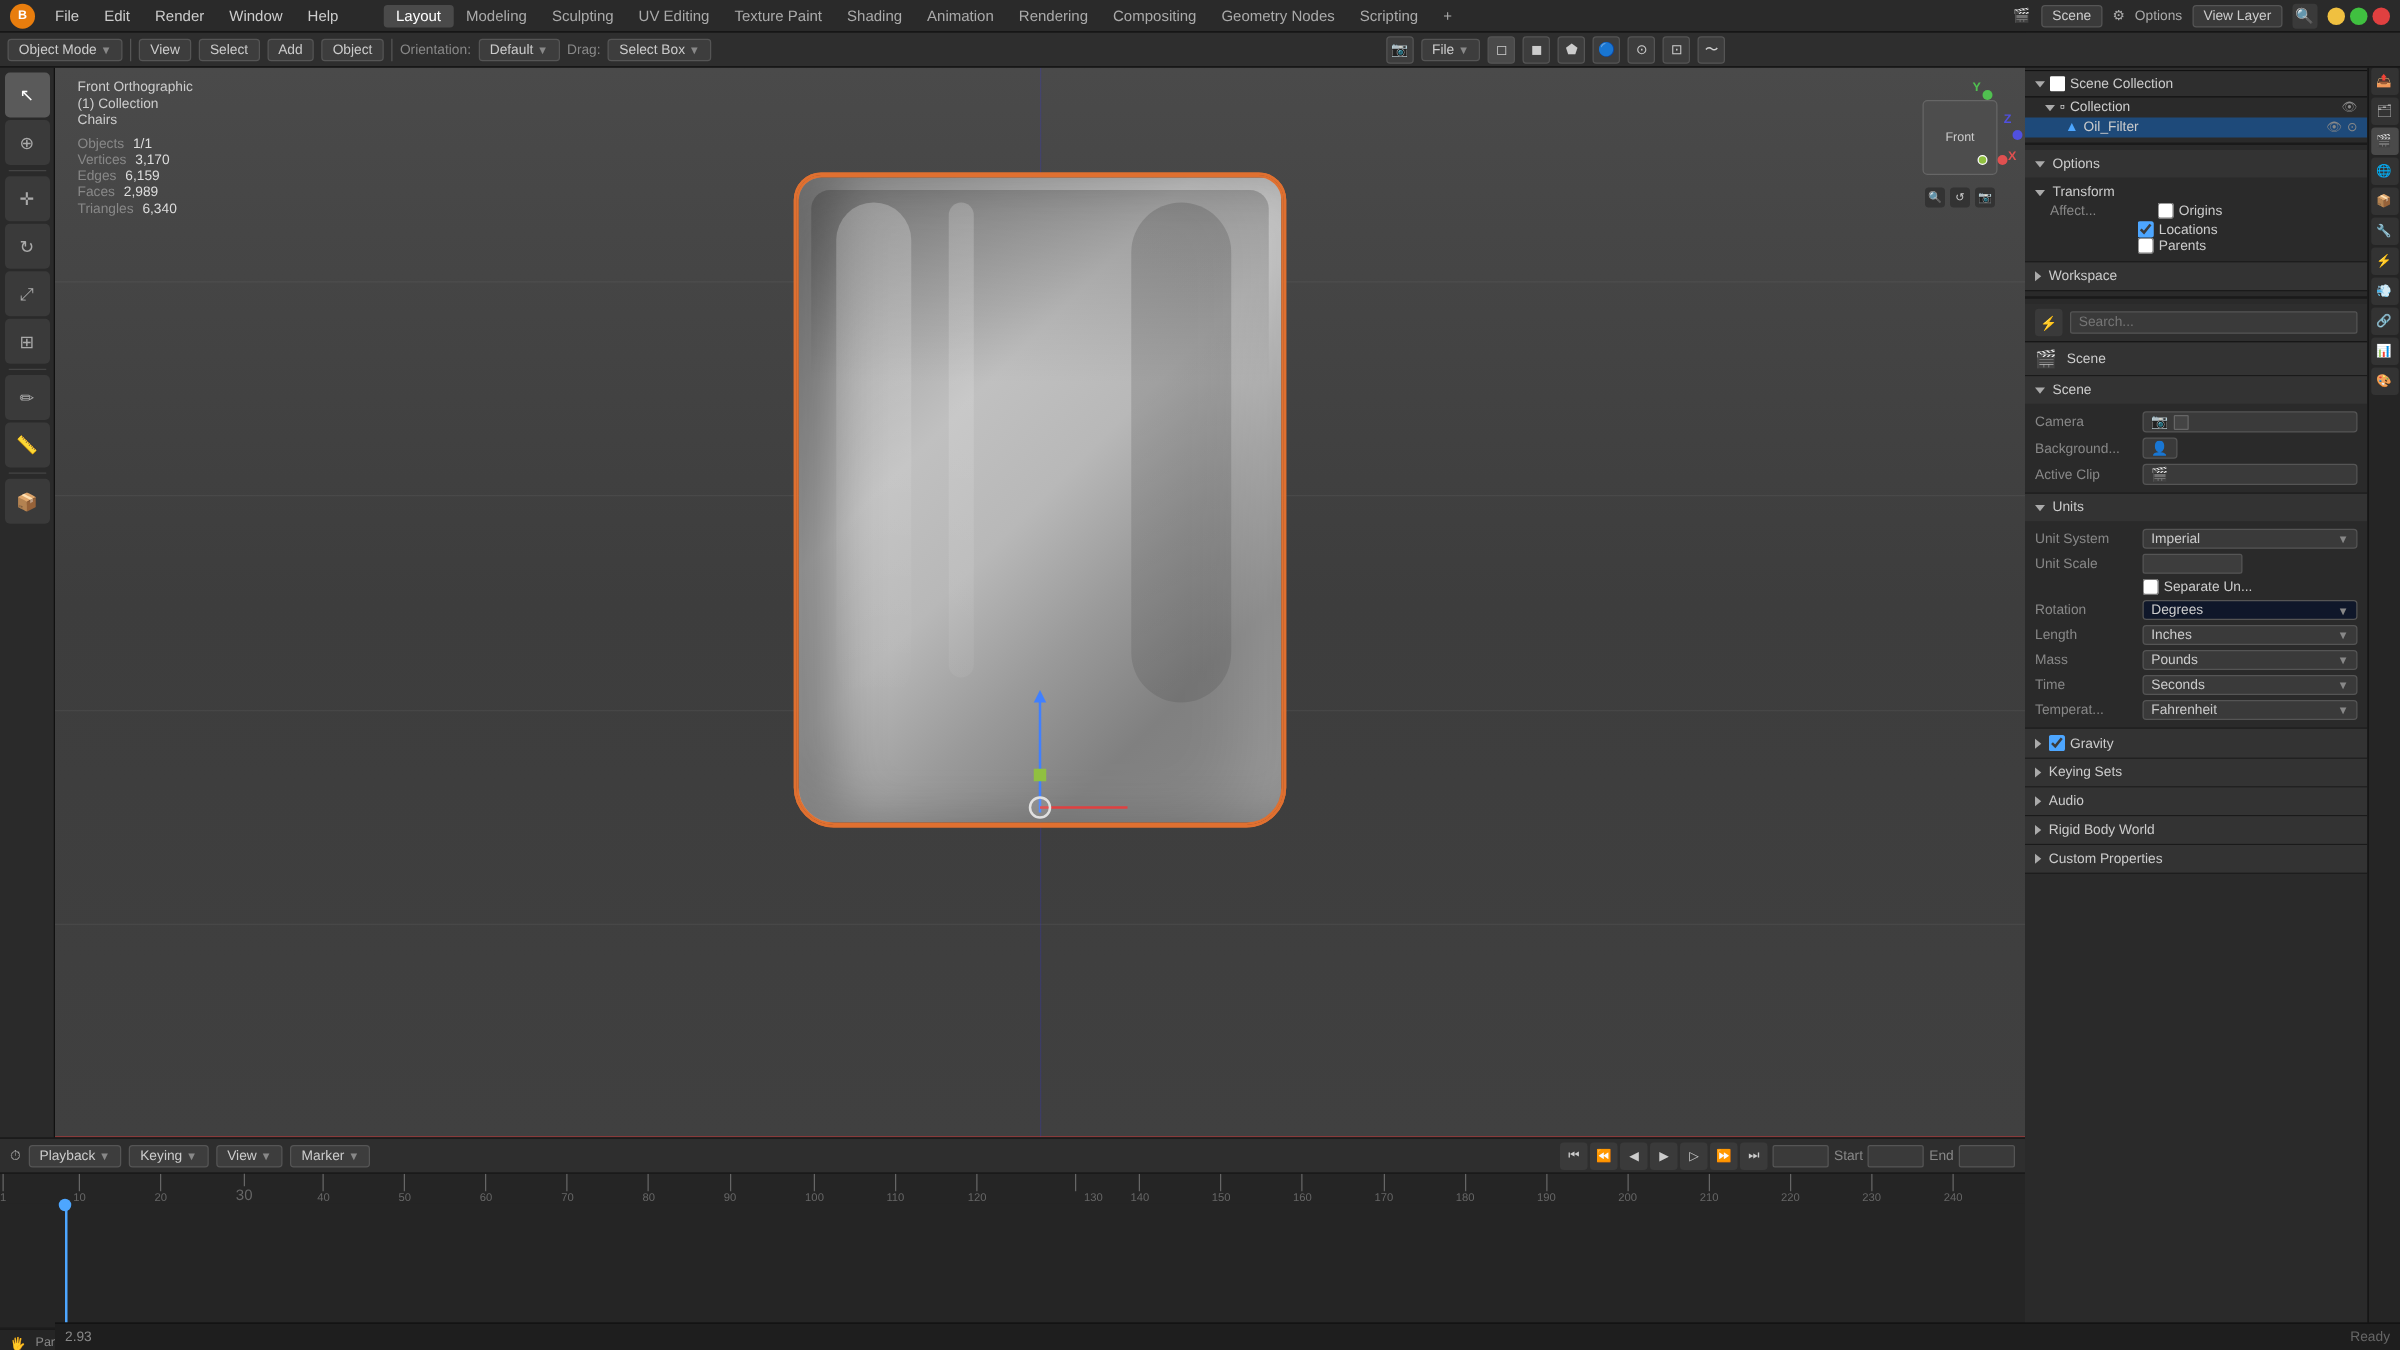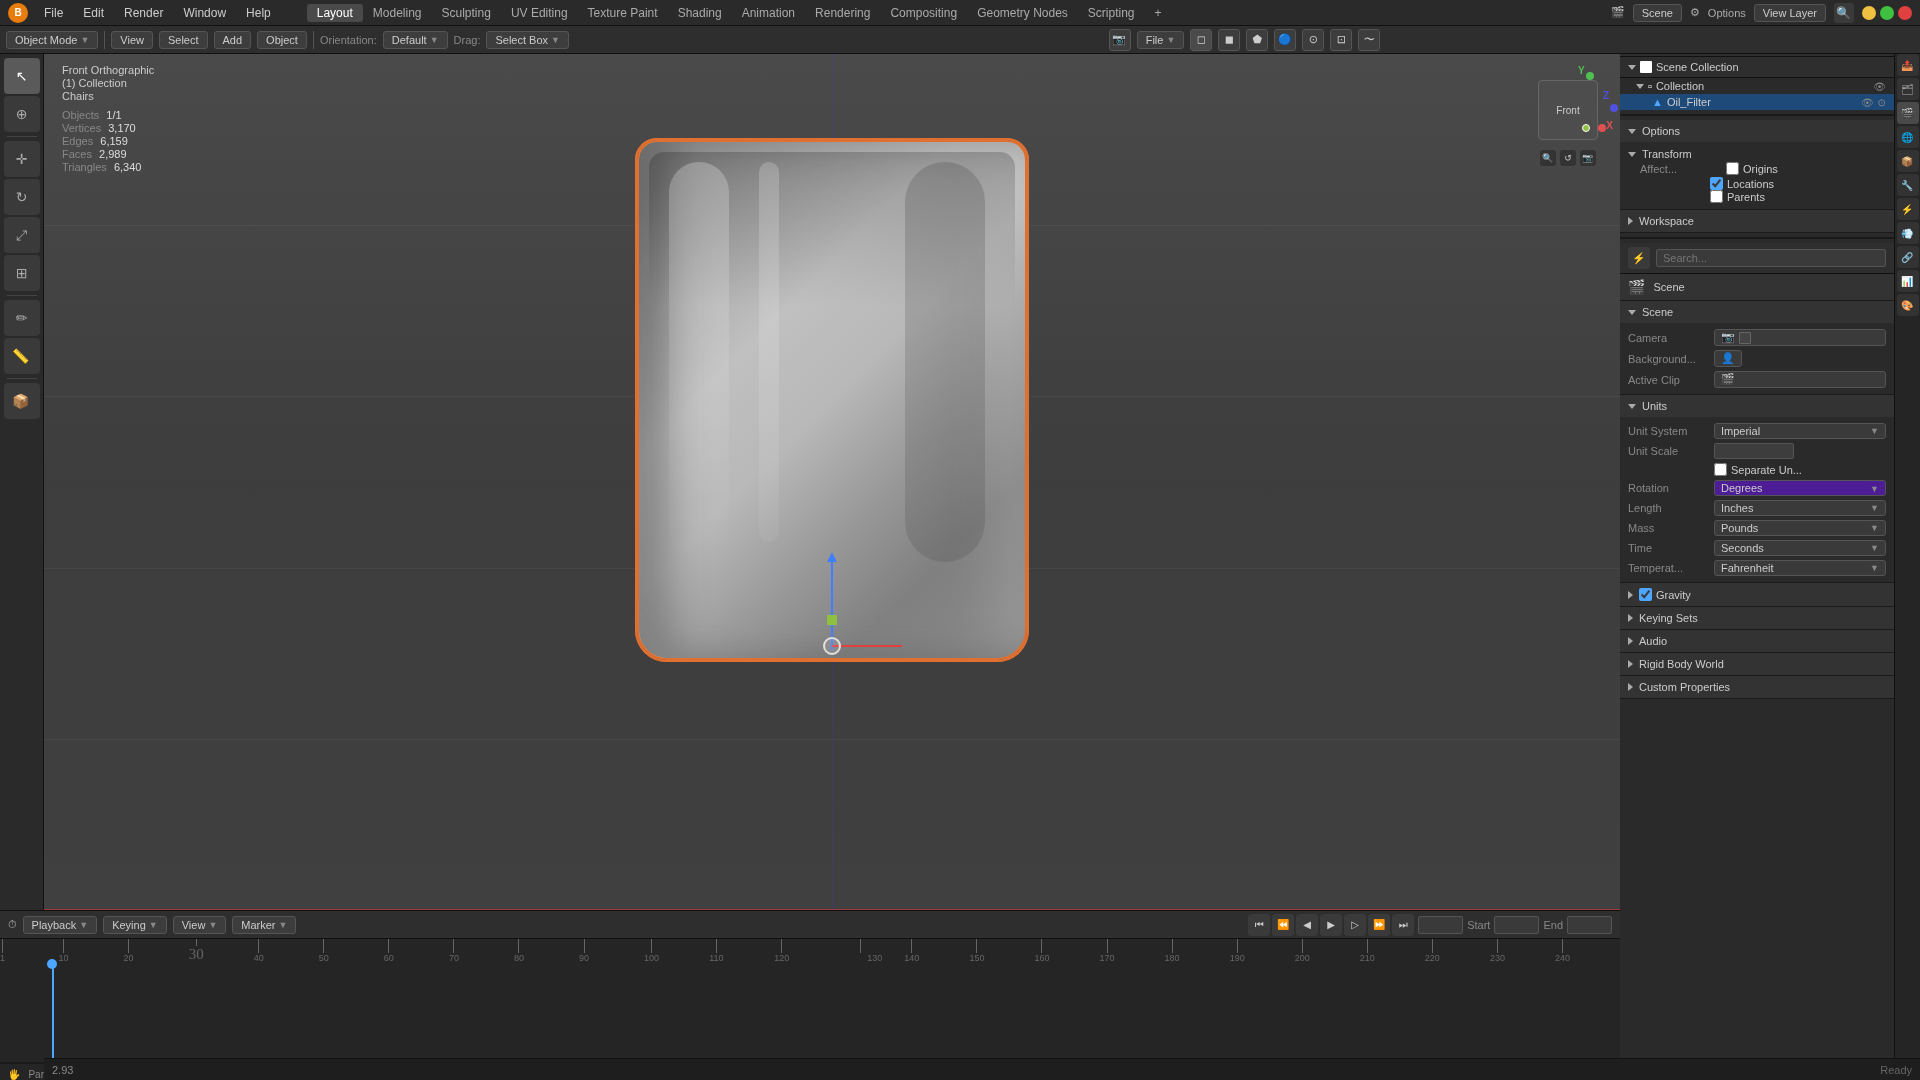--- a/index.html
+++ b/index.html
@@ -910,21 +910,21 @@
       </div>
       <div class="prop-row">
         <span class="prop-label"></span>
         <label style="display:flex;align-items:center;gap:4px;font-size:11px;color:#ccc;">
           <input type="checkbox" style="accent-color: rgb(77, 166, 255);">
           <span>Separate Un...</span>
         </label>
       </div>
       <div class="prop-row">
         <span class="prop-label">Rotation</span>
-        <div style="flex:1;background:#4c1d95;border:1px solid #555;border-radius:3px;padding:1px 6px;font-size:11px;color:#ccc;cursor:pointer;display:flex;align-items:flex-end;justify-content:space-between;">
+        <div style="flex:1;background:#0f172a;border:1px solid #555;border-radius:3px;padding:1px 6px;font-size:11px;color:#ccc;cursor:pointer;display:flex;align-items:flex-end;justify-content:space-between;">
           <span>Degrees</span>
           <span class="chevron">▼</span>
         </div>
       </div>
       <div class="prop-row">
         <span class="prop-label">Length</span>
         <div style="flex:1;background:#3a3a3a;border:1px solid #555;border-radius:3px;padding:1px 6px;font-size:11px;color:#ccc;cursor:pointer;display:flex;align-items:center;justify-content:space-between;">
           <span>Inches</span>
           <span class="chevron">▼</span>
         </div>
@@ -1057,21 +1057,21 @@
         <div class="ruler-mark" style="left: 3.61446%;">
           <div class="ruler-mark-line ruler-mark-major"></div>
           <div style="font-size: 9px; color: rgb(102, 102, 102);">10</div>
         </div>
         <div class="ruler-mark" style="left: 7.63052%;">
           <div class="ruler-mark-line ruler-mark-major"></div>
           <div style="font-size: 9px; color: rgb(102, 102, 102);">20</div>
         </div>
         <div class="ruler-mark" style="left: 11.6466%;">
           <div class="ruler-mark-line ruler-mark-major"></div>
-          <div style="font-size: 15px; color: rgb(102, 102, 102); font-family: Liberation Serif, serif;">30</div>
+          <div style="font-size: 12px; color: rgb(102, 102, 102);">30</div>
         </div>
         <div class="ruler-mark" style="left: 15.6627%;">
           <div class="ruler-mark-line ruler-mark-major"></div>
           <div style="font-size: 9px; color: rgb(102, 102, 102);">40</div>
         </div>
         <div class="ruler-mark" style="left: 19.6787%;">
           <div class="ruler-mark-line ruler-mark-major"></div>
           <div style="font-size: 9px; color: rgb(102, 102, 102);">50</div>
         </div>
         <div class="ruler-mark" style="left: 23.6948%;">

